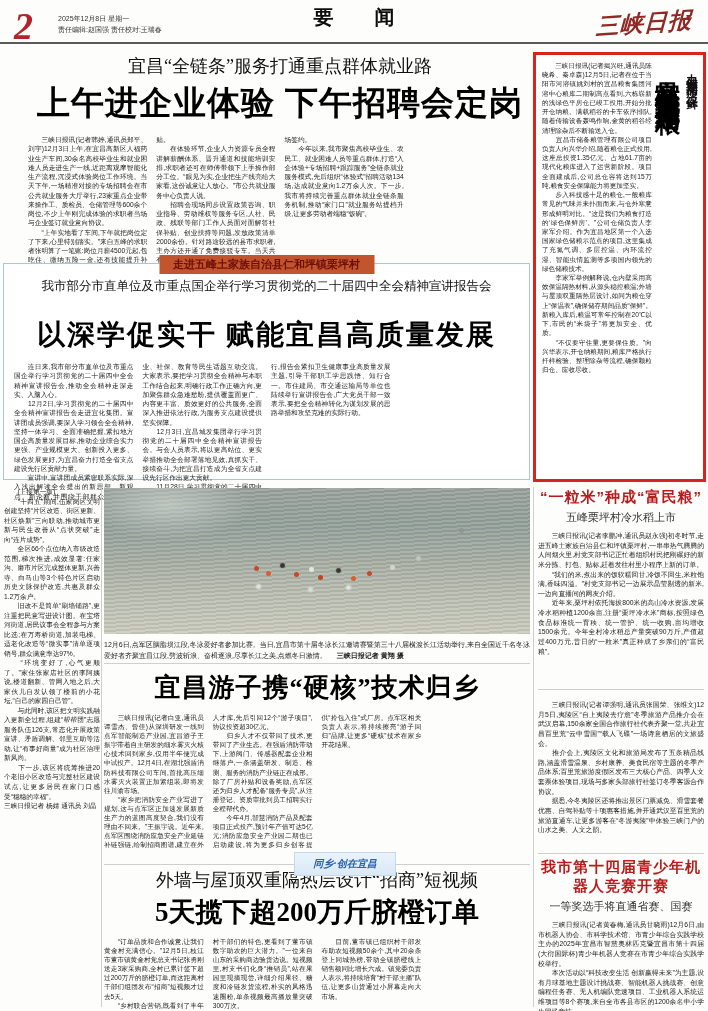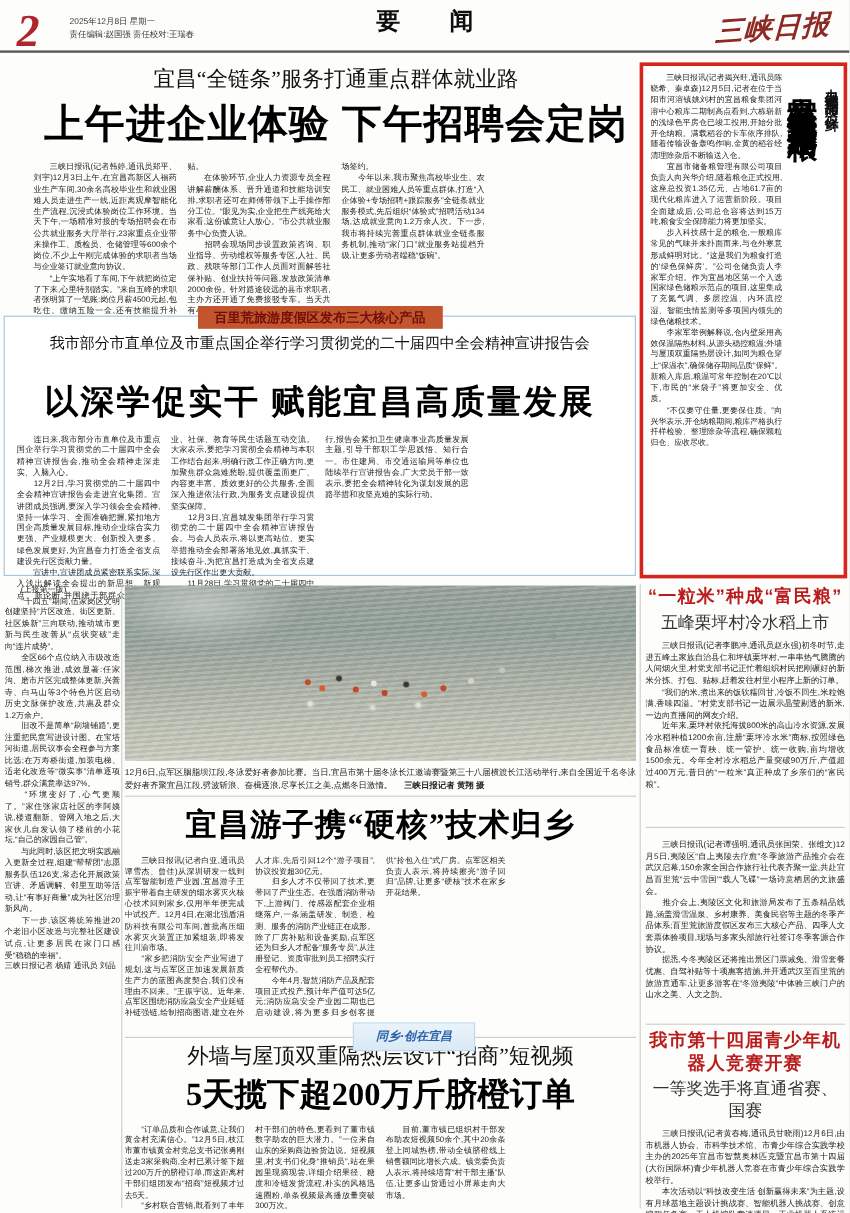--- a/index.html
+++ b/index.html
@@ -73,21 +73,21 @@
          justify-content:center;font-style:italic;font-weight:700;font-size:10px;color:#2b62a8;
          border:1px solid #c4d8ea;}
   
   .orange{position:absolute;left:104px;top:868px;width:426px;}
   .orange .headline{font-family:"Liberation Serif",serif;font-weight:700;font-size:27px;
          text-align:center;margin-top:2px;color:#000;}
   .orange .body-txt{margin-top:7px;height:80px;font-size:6.6px;line-height:1.38;}
   
   .rail{position:absolute;left:538px;width:166px;}
   .rail .headline{font-weight:900;font-size:15px;text-align:center;color:#b91c1c;letter-spacing:1px;}
-  .rail .subtitle{font-size:14px;text-align:center;color:#333;margin-top:3px;}
+  .rail .subtitle{font-size:11px;text-align:center;color:#333;margin-top:3px;}
   .rail .body-txt{margin-top:6px;font-size:6.8px;line-height:1.42;}
   .rice{top:488px;} .tourism{top:694px;} .robot{top:858px;}
   
   .vsep{position:absolute;width:1px;background:#cfcfcf;}
   .hsep{position:absolute;height:1px;background:#cfcfcf;}
 </style>
 </head>
 <body>
 
 <div class="page">
@@ -115,21 +115,21 @@
     <div class="rb-body body-txt">　　三峡日报讯(记者揭兴旺,通讯员陈晓希、秦卓森)12月5日,记者在位于当阳市河溶镇姚刘村的宜昌粮食集团河溶中心粮库二期制高点看到,六栋崭新的浅绿色平房仓已竣工投用,开始分批开仓纳粮。满载稻谷的卡车依序排队,随着传输设备轰鸣作响,金黄的稻谷经清理除杂后不断输送入仓。
 　　宜昌市储备粮管理有限公司项目负责人向兴华介绍,随着粮仓正式投用,这座总投资1.35亿元、占地61.7亩的现代化粮库进入了运营新阶段。项目全面建成后,公司总仓容将达到15万吨,粮食安全保障能力将更加坚实。
 　　步入科技感十足的粮仓,一般粮库常见的气味并未扑面而来,与仓外寒意形成鲜明对比。“这是我们为粮食打造的‘绿色保鲜房’。”公司仓储负责人李家军介绍。作为宜昌地区第一个入选国家绿色储粮示范点的项目,这里集成了充氮气调、多层控温、内环流控湿、智能虫情监测等多项国内领先的绿色储粮技术。
 　　李家军举例解释说,仓内壁采用高效保温隔热材料,从源头稳控粮温;外墙与屋顶双重隔热层设计,如同为粮仓穿上“保温衣”,确保储存期间品质“保鲜”。新粮入库后,粮温可常年控制在20℃以下,市民的“米袋子”将更加安全、优质。
 　　“不仅要守住量,更要保住质。”向兴华表示,开仓纳粮期间,粮库严格执行扦样检验、整理除杂等流程,确保颗粒归仓、应收尽收。</div>
     <div class="rb-headline">宜昌首个绿色储粮示范库开仓纳粮</div>
     <div class="rb-kicker">力保储存期品质“保鲜”</div>
   </div>
 
   <div class="mid-band">
-    <div class="mid-banner">百里荒旅游度假区发布三大核心产品</div>
+    <div class="mid-banner">走进五峰土家族自治县仁和坪镇栗坪村</div>
     <div class="kicker">我市部分市直单位及市重点国企举行学习贯彻党的二十届四中全会精神宣讲报告会</div>
     <div class="headline">以深学促实干 赋能宜昌高质量发展</div>
     <div class="body-txt cols-4">　　连日来,我市部分市直单位及市重点国企举行学习贯彻党的二十届四中全会精神宣讲报告会,推动全会精神走深走实、入脑入心。
 　　12月2日,学习贯彻党的二十届四中全会精神宣讲报告会走进宜化集团。宣讲团成员强调,要深入学习领会全会精神,坚持一体学习、全面准确把握,紧扣地方国企高质量发展目标,推动企业综合实力更强、产业规模更大、创新投入更多、绿色发展更好,为宜昌奋力打造全省支点建设先行区贡献力量。
 　　宣讲中,宣讲团成员紧密联系实际,深入浅出解读全会提出的新思想、新观点、新论断,并围绕干部群众关心的就业、社保、教育等民生话题互动交流。大家表示,要把学习贯彻全会精神与本职工作结合起来,明确行政工作正确方向,更加聚焦群众急难愁盼,提供覆盖面更广、内容更丰富、质效更好的公共服务,全面深入推进依法行政,为服务支点建设提供坚实保障。
 　　12月3日,宜昌城发集团举行学习贯彻党的二十届四中全会精神宣讲报告会。与会人员表示,将以更高站位、更实举措推动全会部署落地见效,真抓实干、接续奋斗,为把宜昌打造成为全省支点建设先行区作出更大贡献。
 　　11月28日,学习贯彻党的二十届四中全会精神宣讲报告会在市妇幼保健院举行,报告会紧扣卫生健康事业高质量发展主题,引导干部职工学思践悟、知行合一。市住建局、市交通运输局等单位也陆续举行宣讲报告会,广大党员干部一致表示,要把全会精神转化为谋划发展的思路举措和攻坚克难的实际行动。</div>
   </div>
 
   <div class="left-col body-txt">　　(上接第一版)

